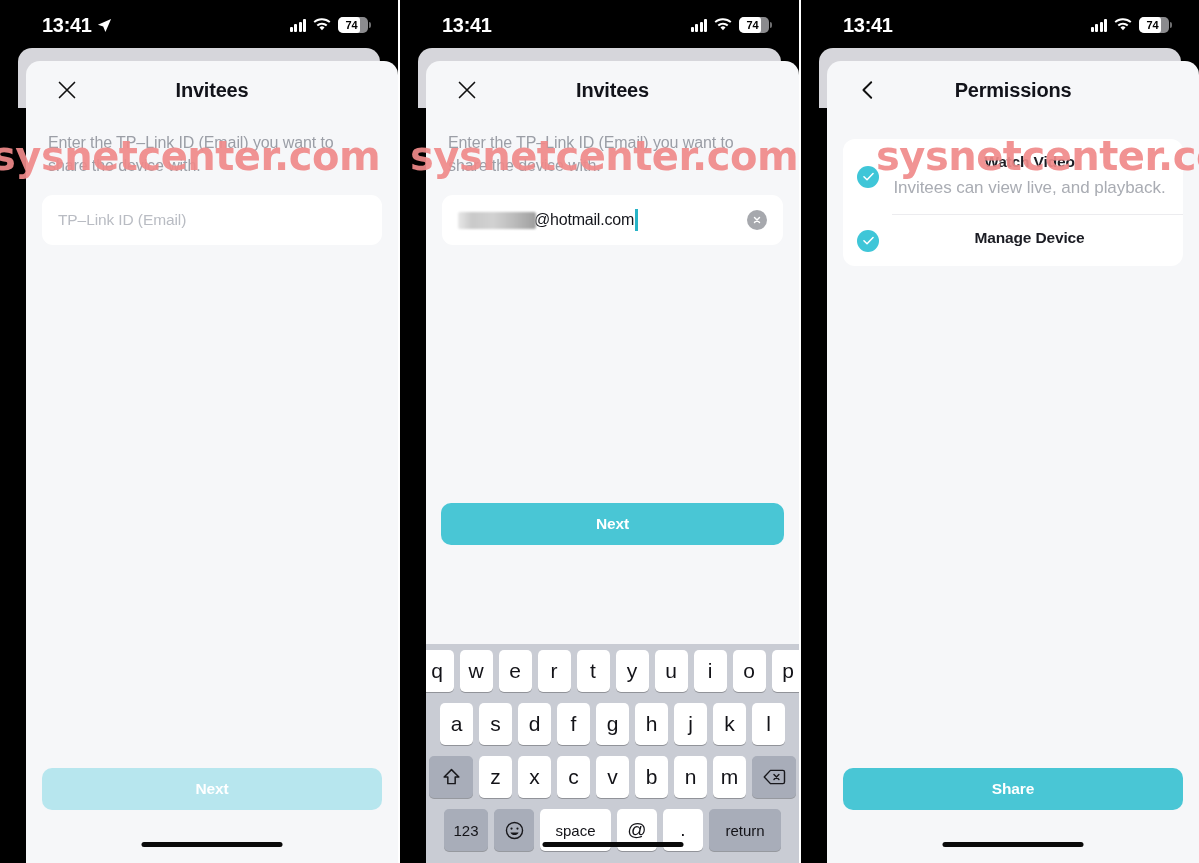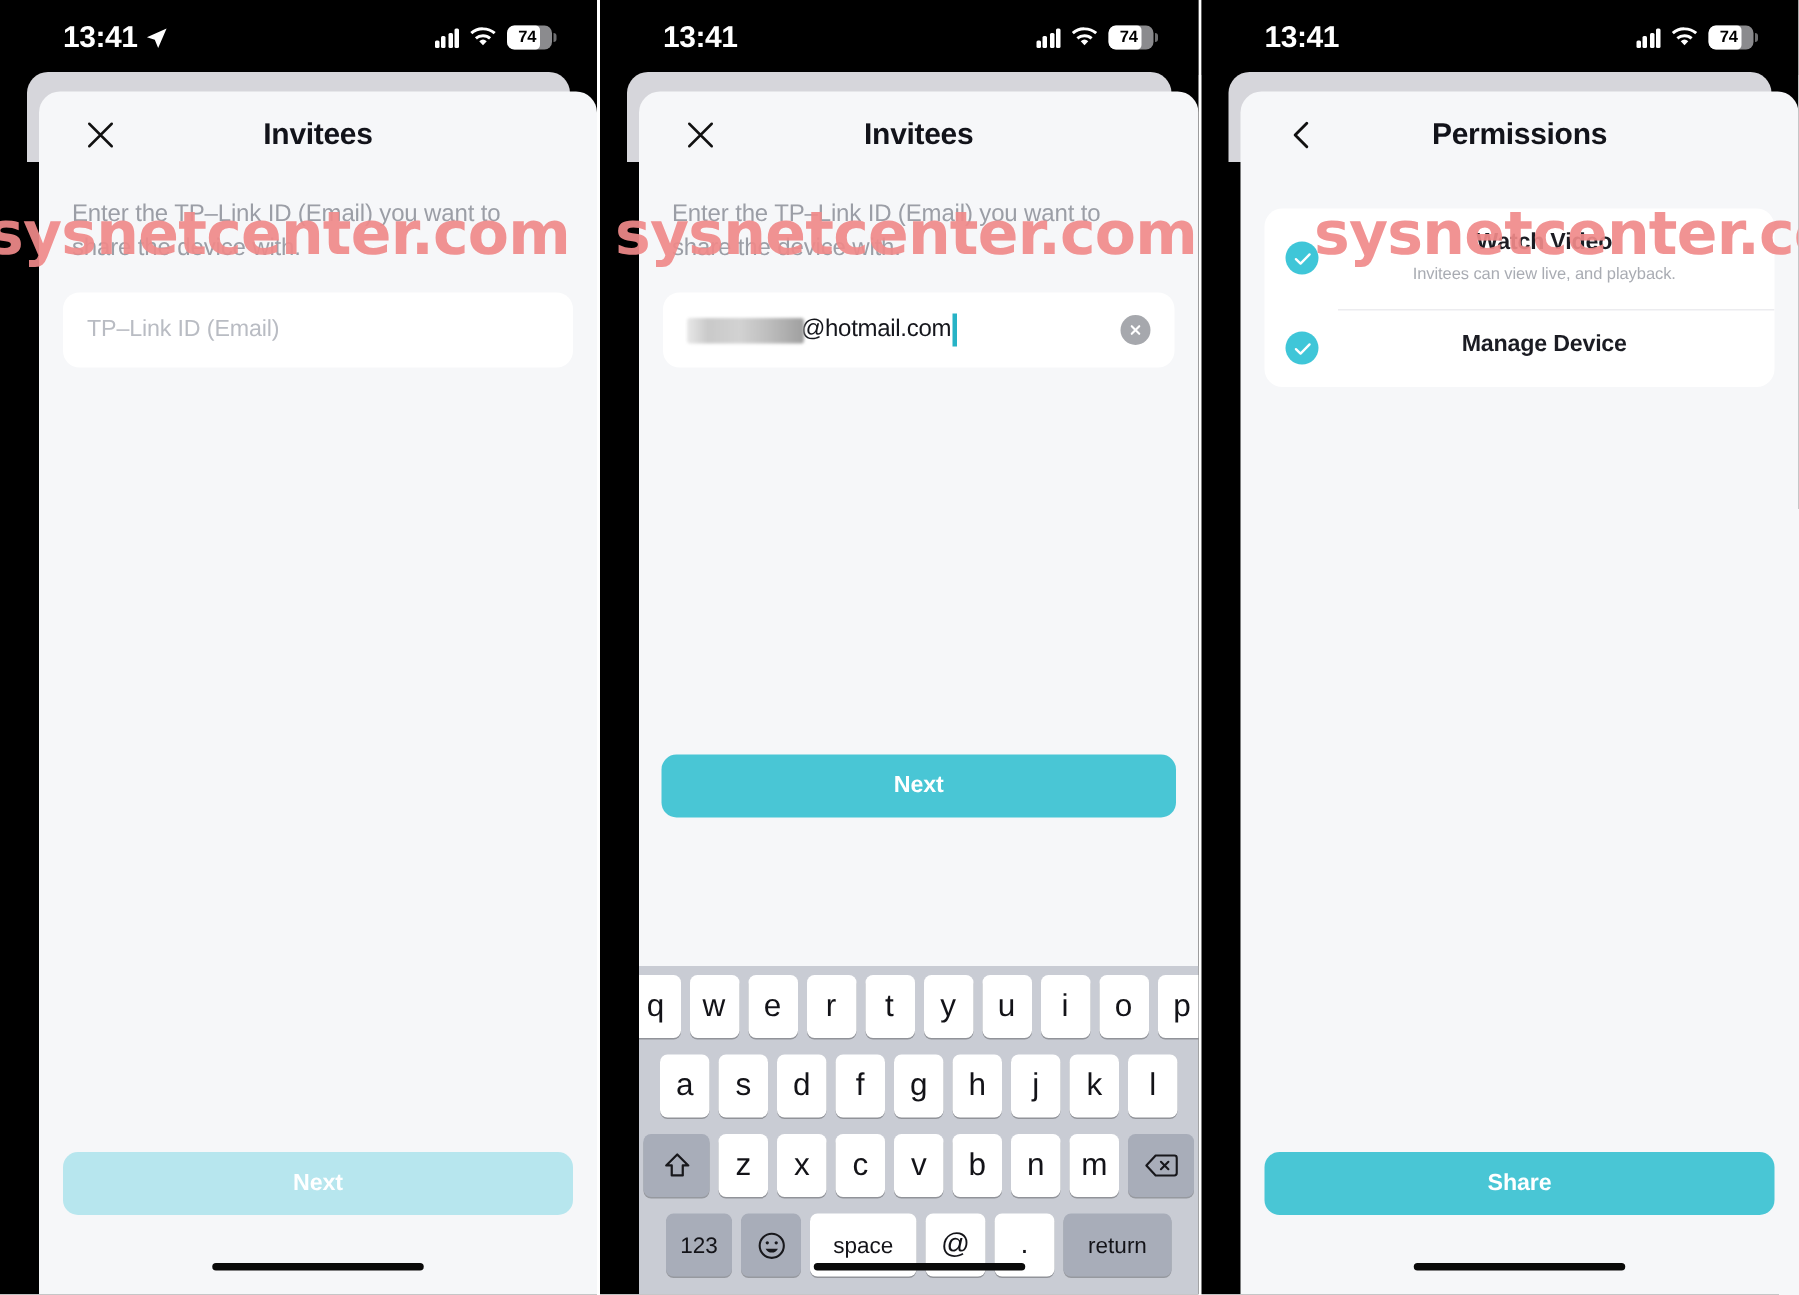--- a/index.html
+++ b/index.html
@@ -174,21 +174,21 @@
     display: flex; align-items: center; justify-content: center;
     flex: 0 0 auto; margin-right: 13px;
   }
   .perm-check svg { display: block; }
   .perm-texts { flex: 1; min-width: 0; }
   .perm-title {
     font-size: 15.5px; font-weight: bold; color: #1b1c23;
     letter-spacing: -0.15px; margin-bottom: 5px;
   }
   .perm-sub {
-    font-size: 11px; color: #a9acb3; line-height: 1.42;
+    font-size: 17px; color: #a9acb3; line-height: 1.42;
     letter-spacing: -0.05px;
   }
   .perm-divider {
     height: 1px; background: #ececef;
     margin-left: 49px;
   }
 
   
   .btn {
     display: flex; align-items: center; justify-content: center;

